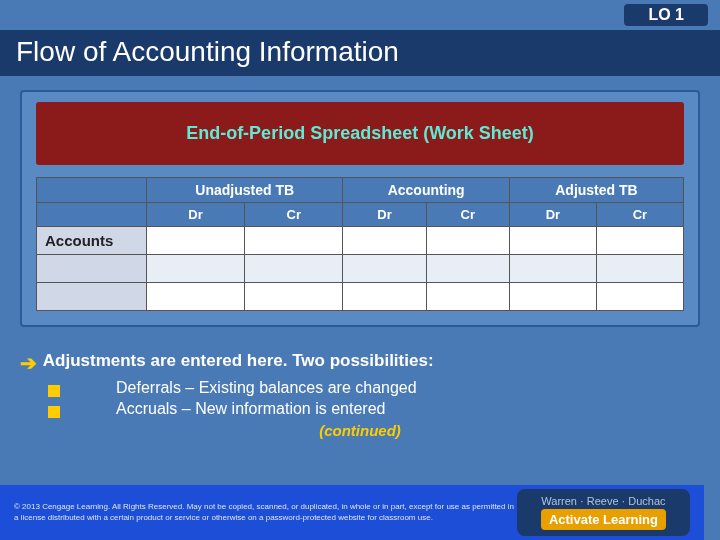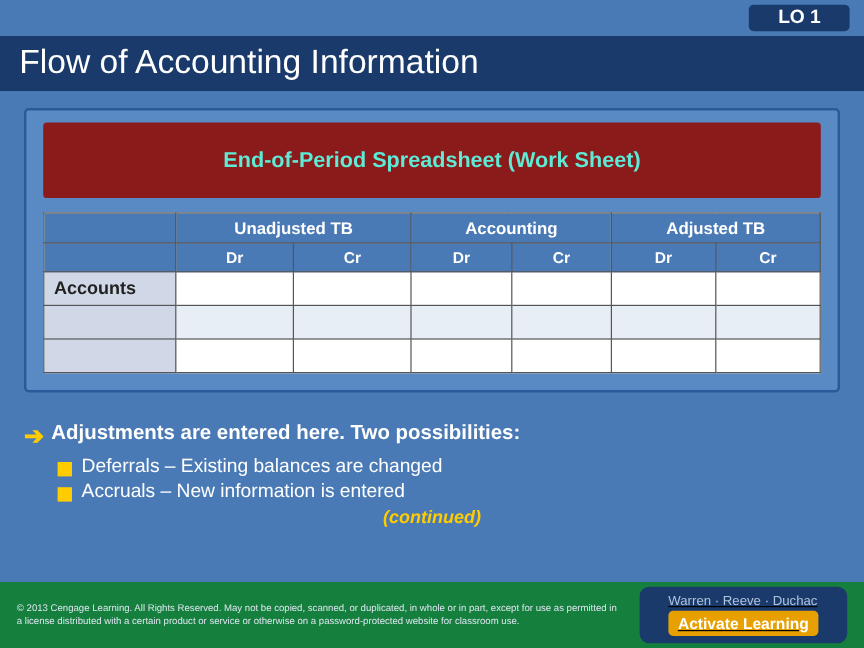--- a/index.html
+++ b/index.html
@@ -133,21 +133,22 @@
     }
 
     .bullet-list {
       list-style: none;
       margin-left: 28px;
     }
     .bullet-list li {
       font-size: 16px;
       margin-bottom: 3px;
       display: flex;
-      align-items: center;
+      align-items: flex-end;
+      gap: 48px;
     }
     .bullet-square {
       display: inline-block;
       width: 12px;
       height: 12px;
       background: #ffcc00;
       margin-right: 8px;
       flex-shrink: 0;
       margin-top: 3px;
     }
@@ -156,44 +157,44 @@
       text-align: center;
       color: #ffcc00;
       font-size: 15px;
       font-style: italic;
       font-weight: bold;
       margin-top: 4px;
     }
 
     
     .footer {
-      background: #15803d;
+      background: #1d4ed8;
       padding: 4px 14px;
       display: flex;
       align-items: center;
       justify-content: space-between;
       position: absolute;
       bottom: 0;
       left: 0;
-      right: 0;
+      right: 16px;
     }
 
     .footer-text {
       font-size: 8px;
       color: #dde4f0;
       max-width: 500px;
       line-height: 1.3;
     }
 
     .brand-badge {
       background: #1a3a6b;
       border-radius: 8px;
       padding: 6px 24px;
+      text-align: center;
       min-width: 130px;
-      text-decoration: underline;
     }
 
     .brand-names {
       color: #b0c4de;
       font-size: 11px;
       margin-bottom: 2px;
     }
 
     .activate-learning {
       background: #e8a000;

